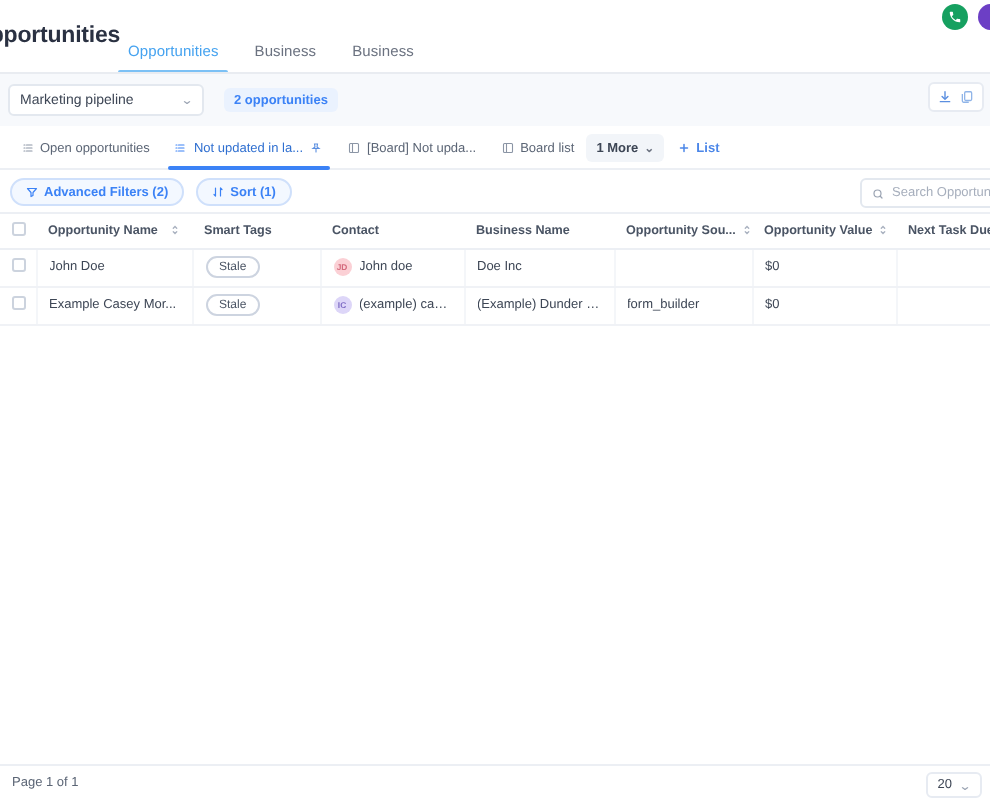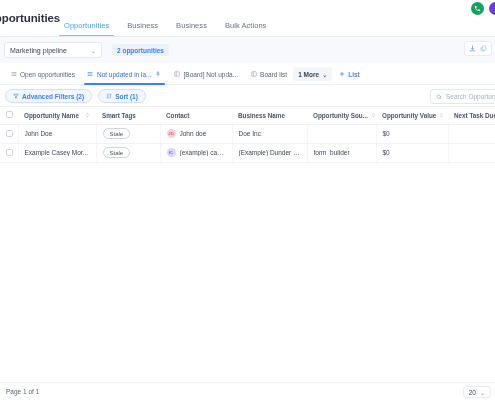--- a/index.html
+++ b/index.html
@@ -151,23 +151,20 @@
 
     <div class="tabs">
       <div class="tab active">
         <span>Opportunities</span>
       </div>
       <div class="tab">
         <span>Business</span>
       </div>
       <div class="tab">
         <span>Business</span>
-      </div>
-      <div class="tab">
-        <span>Bulk Actions</span>
       </div>
     </div>
 
     <div class="header-right">
       <div class="circ green">
         <svg width="7" height="7" viewBox="0 0 24 24" fill="#ffffff">
             <path d="M6.6 10.8c1.4 2.8 3.8 5.1 6.6 6.6l2.2-2.2c.3-.3.7-.4 1-.2 1.1.4 2.3.6 3.6.6.6 0 1 .4 1 1V20c0 .6-.4 1-1 1C10.6 21 3 13.4 3 4c0-.6.4-1 1-1h3.5c.6 0 1 .4 1 1 0 1.2.2 2.4.6 3.6.1.3 0 .7-.2 1l-2.3 2.2z"></path>
           </svg>
       </div>
       <div class="circ purple"></div>

